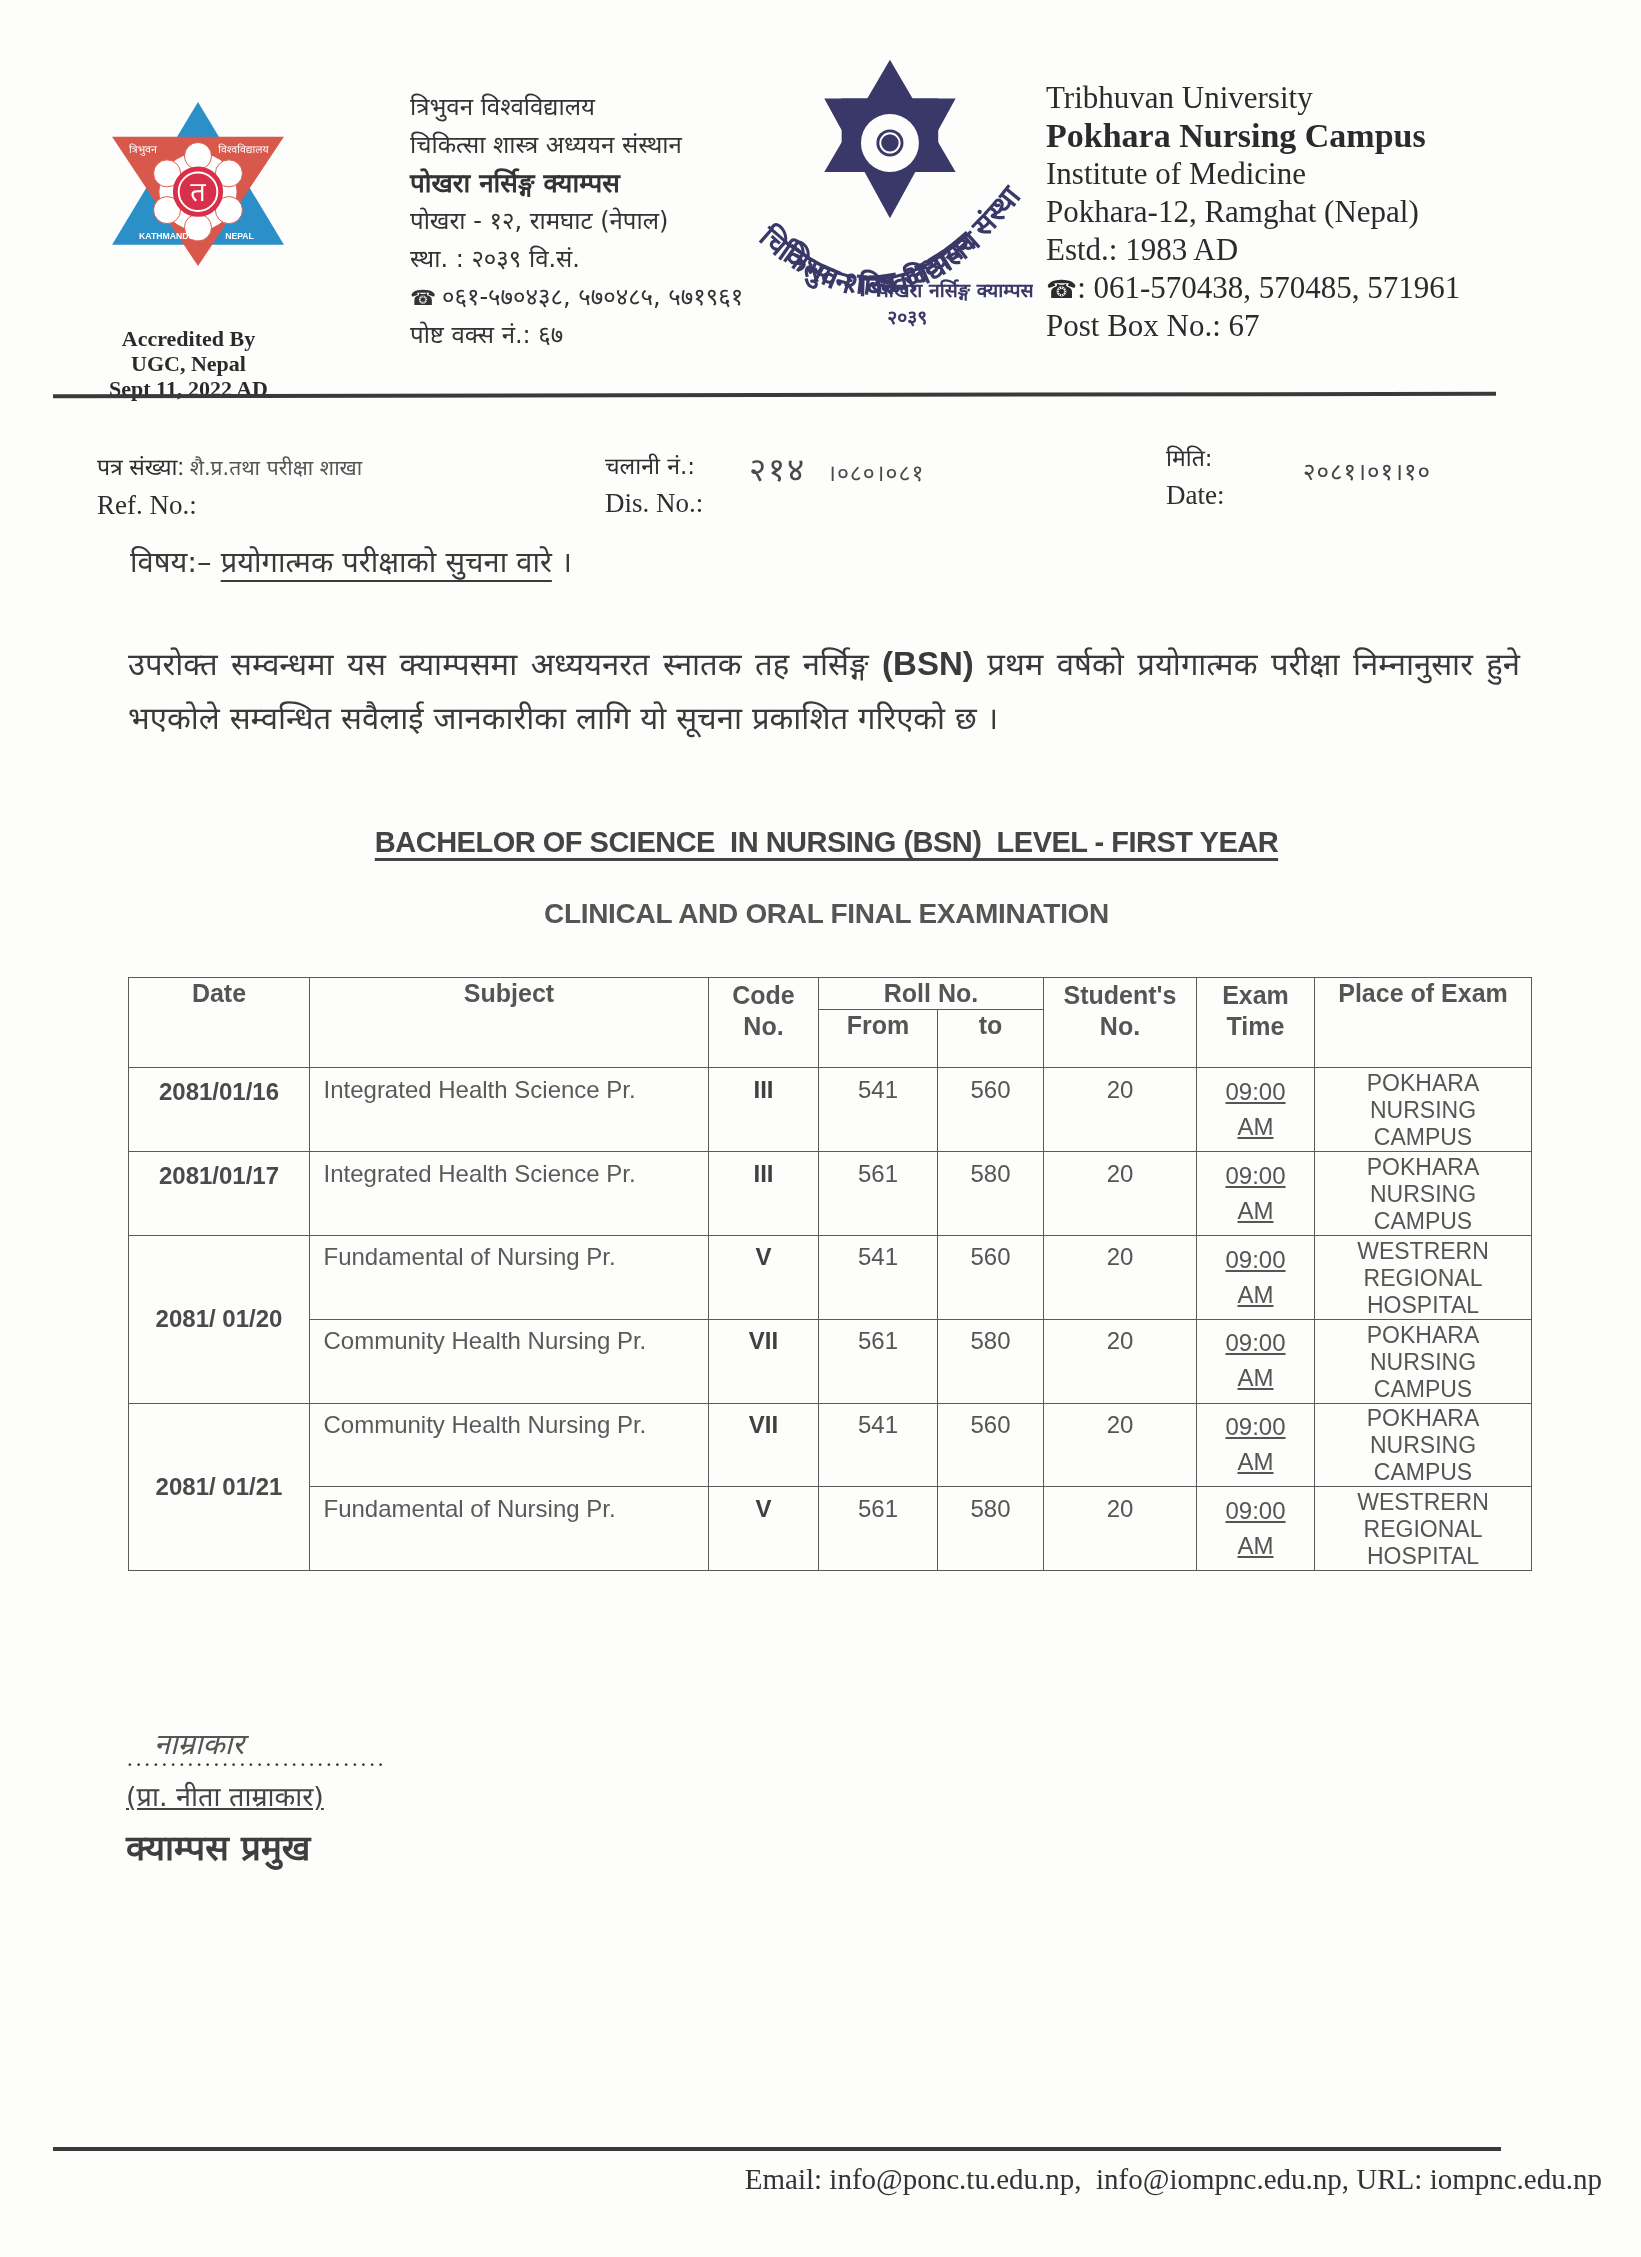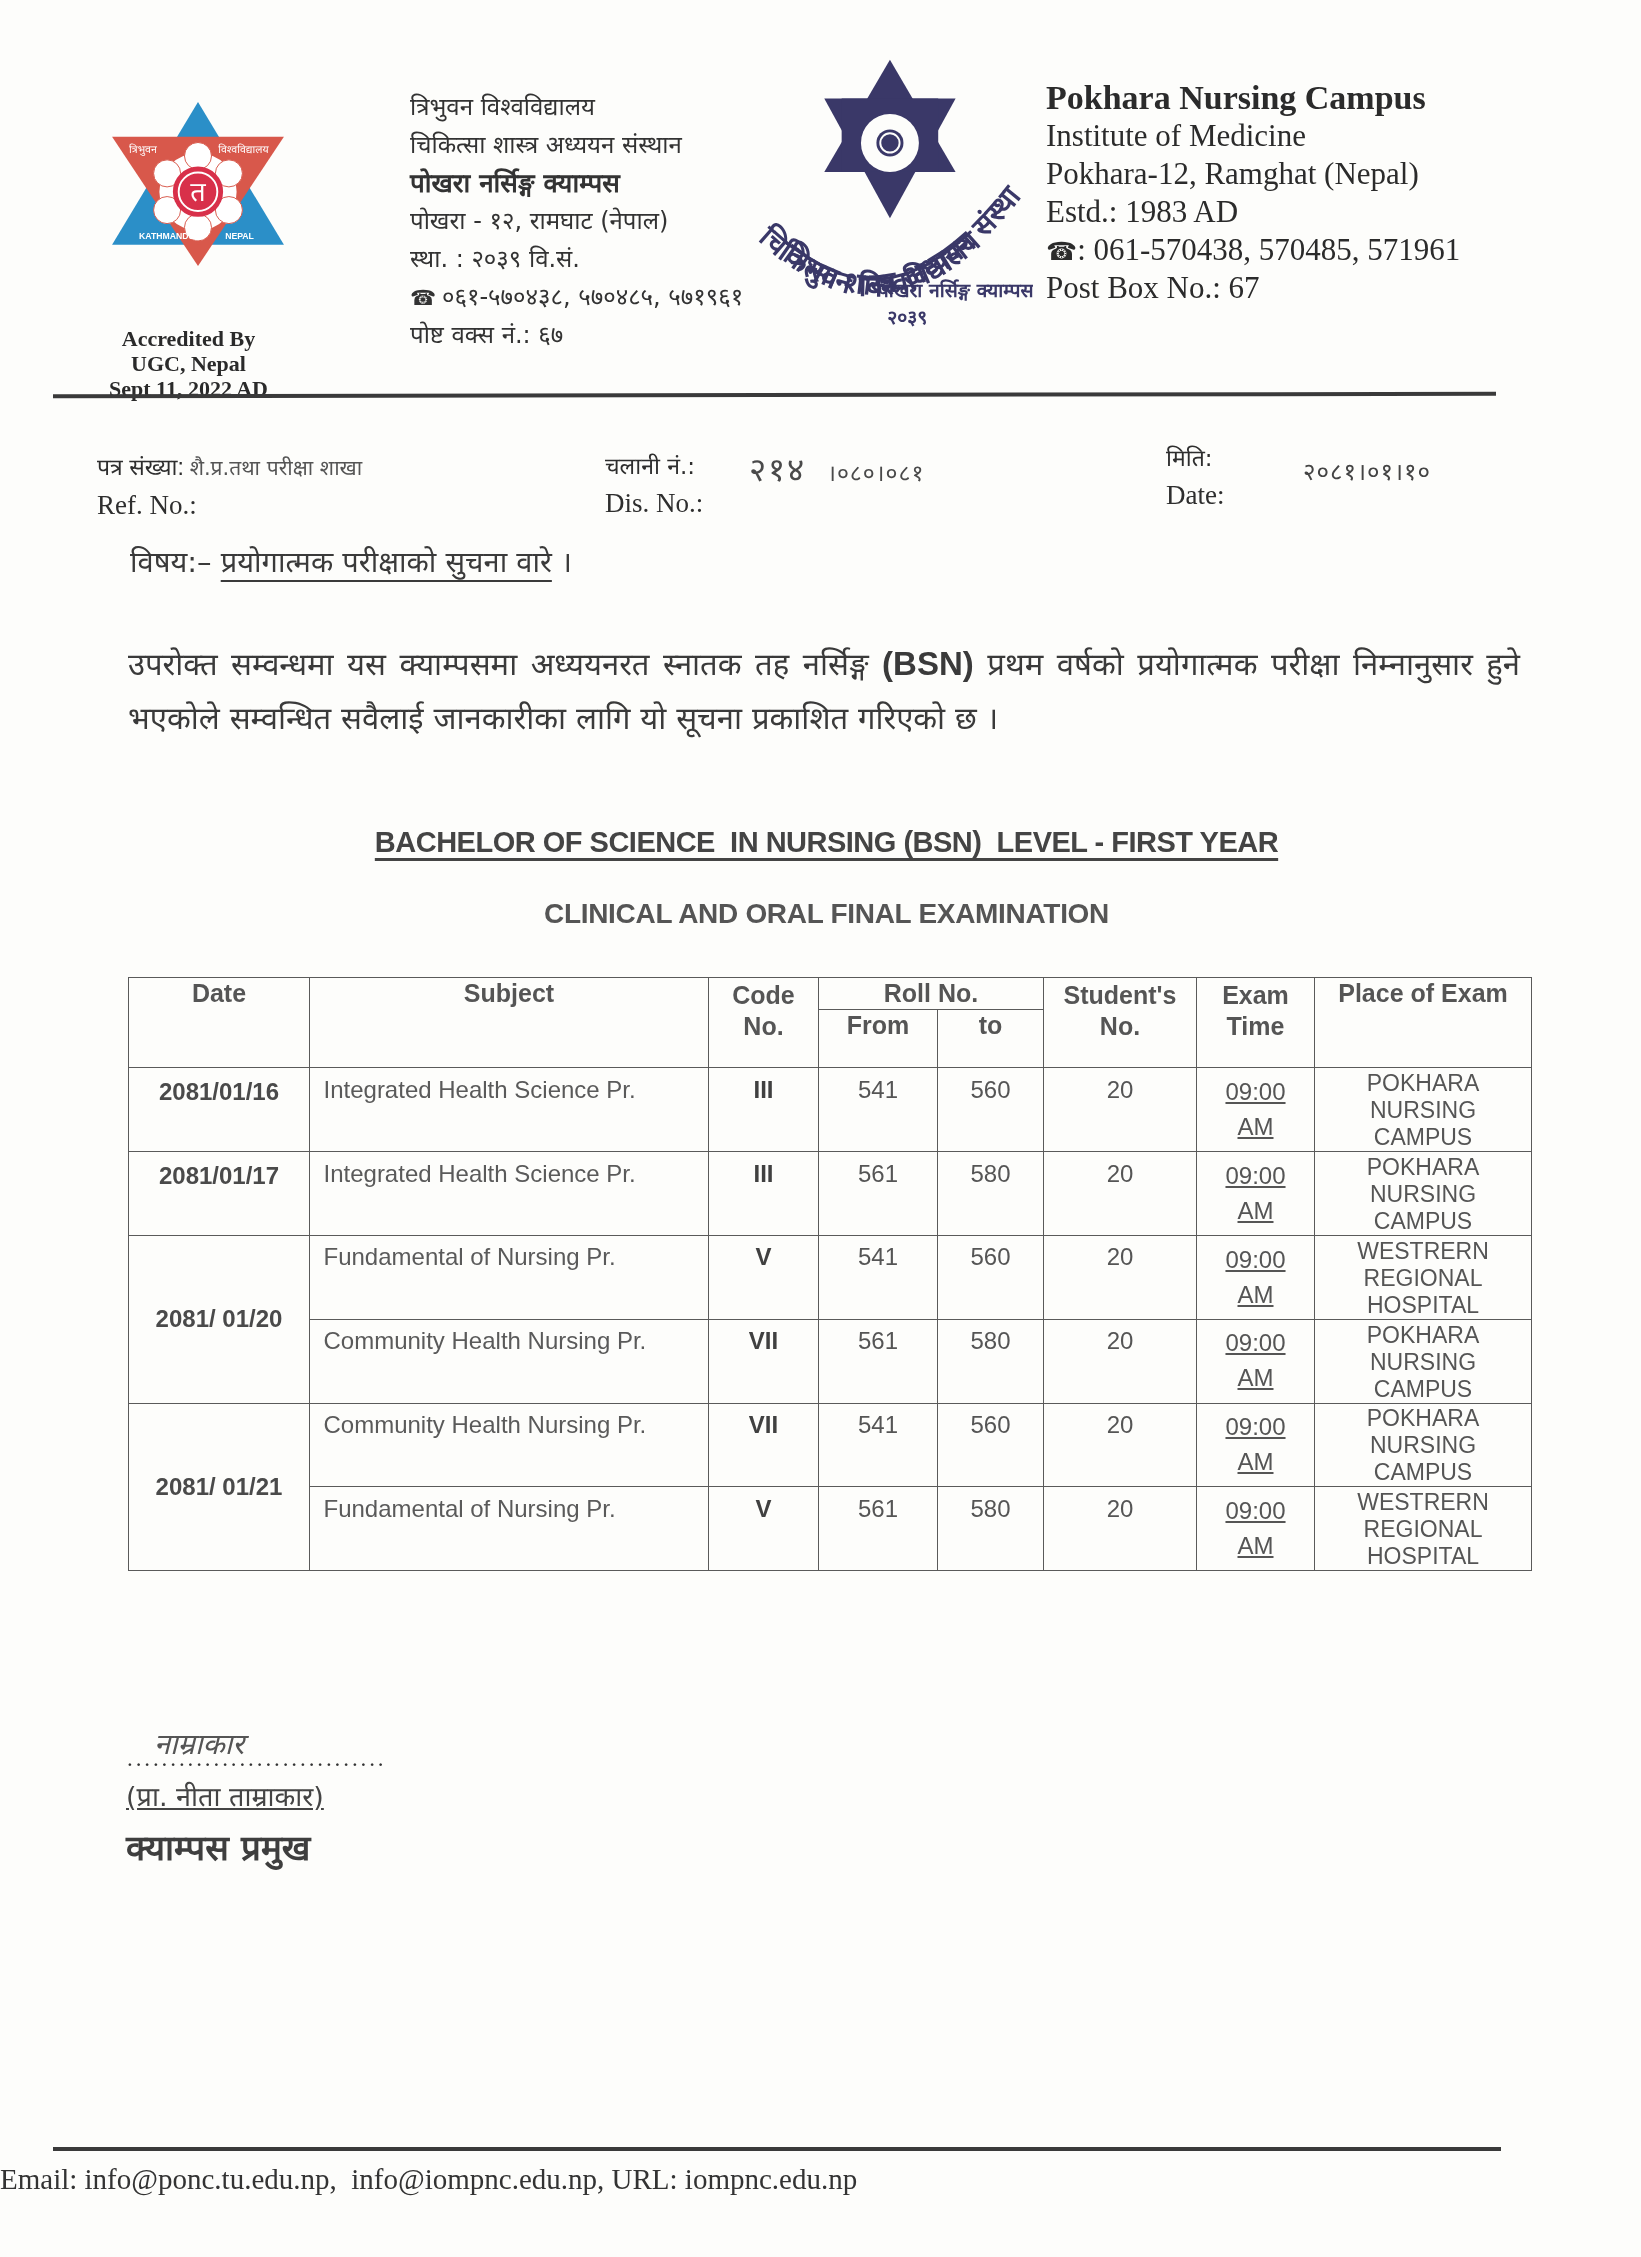--- a/index.html
+++ b/index.html
@@ -60,21 +60,21 @@
   td.place { padding-top: 1.9px !important; line-height: 27px !important; font-size: 23px !important; }
 
   
   .sig-scribble { left: 154px; top: 1723px; font-family: "DejaVu Serif", serif; font-style: italic; font-size: 29px; color: #555; }
   .sig-dots { left: 127px; top: 1746px; font-size: 23px; color: #333; letter-spacing: 2.9px; }
   .sig-name { left: 126px; top: 1777px; font-family: "DejaVu Sans", sans-serif; font-size: 27px; color: #444; text-decoration: underline; }
   .sig-title { left: 126px; top: 1823px; font-family: "DejaVu Sans", sans-serif; font-weight: bold; font-size: 35px; color: #3e3e3e; }
 
   
   .rule-bot { left: 53px; top: 2147px; width: 1448px; height: 3.9px; background: #3a3a3a; }
-  .footer { left: 0; top: 2163px; width: 1641px; text-align: left; font-size: 29px; color: #333; padding-right: 39px; box-sizing: border-box; }
+  .footer { left: 0; top: 2163px; width: 1641px; text-align: right; font-size: 29px; color: #333; padding-right: 39px; box-sizing: border-box; }
 </style>
 </head>
 <body>
 
 <svg class="abs logo-left" viewBox="0 0 186 174">
   <polygon points="93,2 182,150 4,150" fill="#2b8fc8"></polygon>
   <polygon points="4,38 182,38 93,172" fill="#d8584b"></polygon>
   <polygon points="93,40 128,100 93,150 58,100" fill="#d8584b" opacity="0.6"></polygon>
   <circle cx="93" cy="95" r="40" fill="#fff"></circle>
   <g fill="#fff" stroke="#d8584b" stroke-width="1">
@@ -125,20 +125,21 @@
     <textPath href="#arcTop">त्रिभुवन विश्वविद्यालय</textPath>
   </text>
   <text font-family="DejaVu Sans, sans-serif" font-size="30" font-weight="bold" fill="#3a3868">
     <textPath href="#arcBot">चिकित्सा शास्त्र अध्ययन संस्थान</textPath>
   </text>
   <text x="220" y="250" text-anchor="middle" font-size="20" font-weight="bold" fill="#3a3868" font-family="DejaVu Sans, sans-serif">पोखरा नर्सिङ्ग क्याम्पस</text>
   <text x="170" y="278" text-anchor="middle" font-size="20" font-weight="bold" fill="#3a3868" font-family="DejaVu Sans, sans-serif">२०३९</text>
 </svg>
 
 <div class="abs en-head">
+  <div class="line">Tribhuvan University</div>
   <div class="line bold">Pokhara Nursing Campus</div>
   <div class="line">Institute of Medicine</div>
   <div class="line">Pokhara-12, Ramghat (Nepal)</div>
   <div class="line">Estd.: 1983 AD</div>
   <div class="line"><span class="phone-ico" style="font-size:25px;margin-right:0">☎</span><span>: 061-570438, 570485, 571961</span></div>
   <div class="line">Post Box No.: 67</div>
 </div>
 
 <div class="abs rule-top"></div>
 

